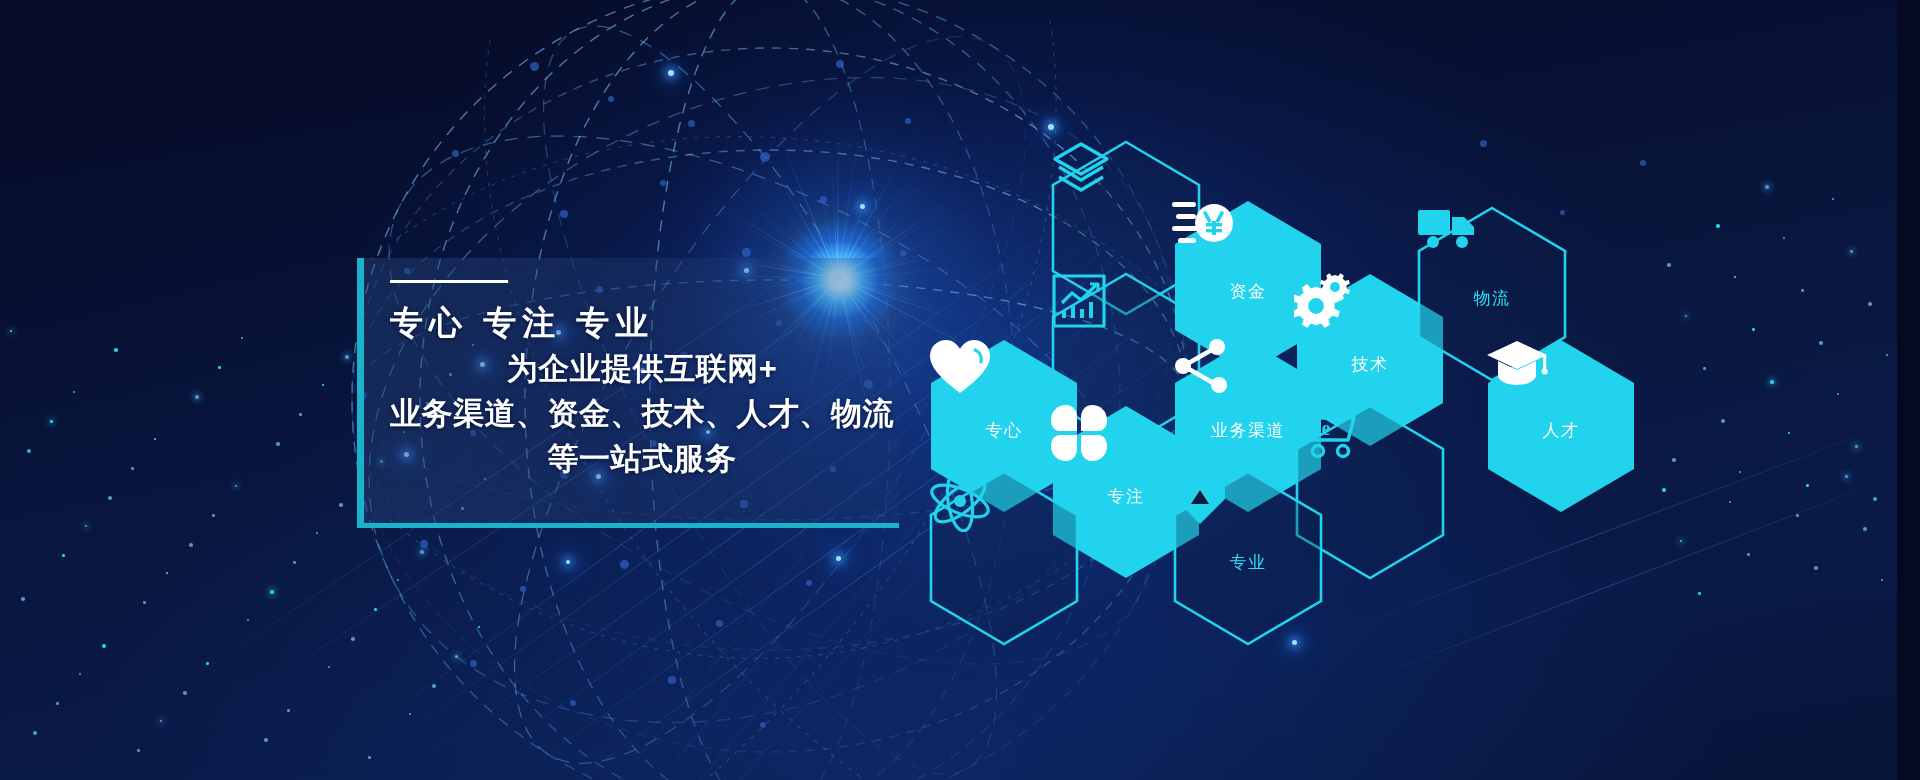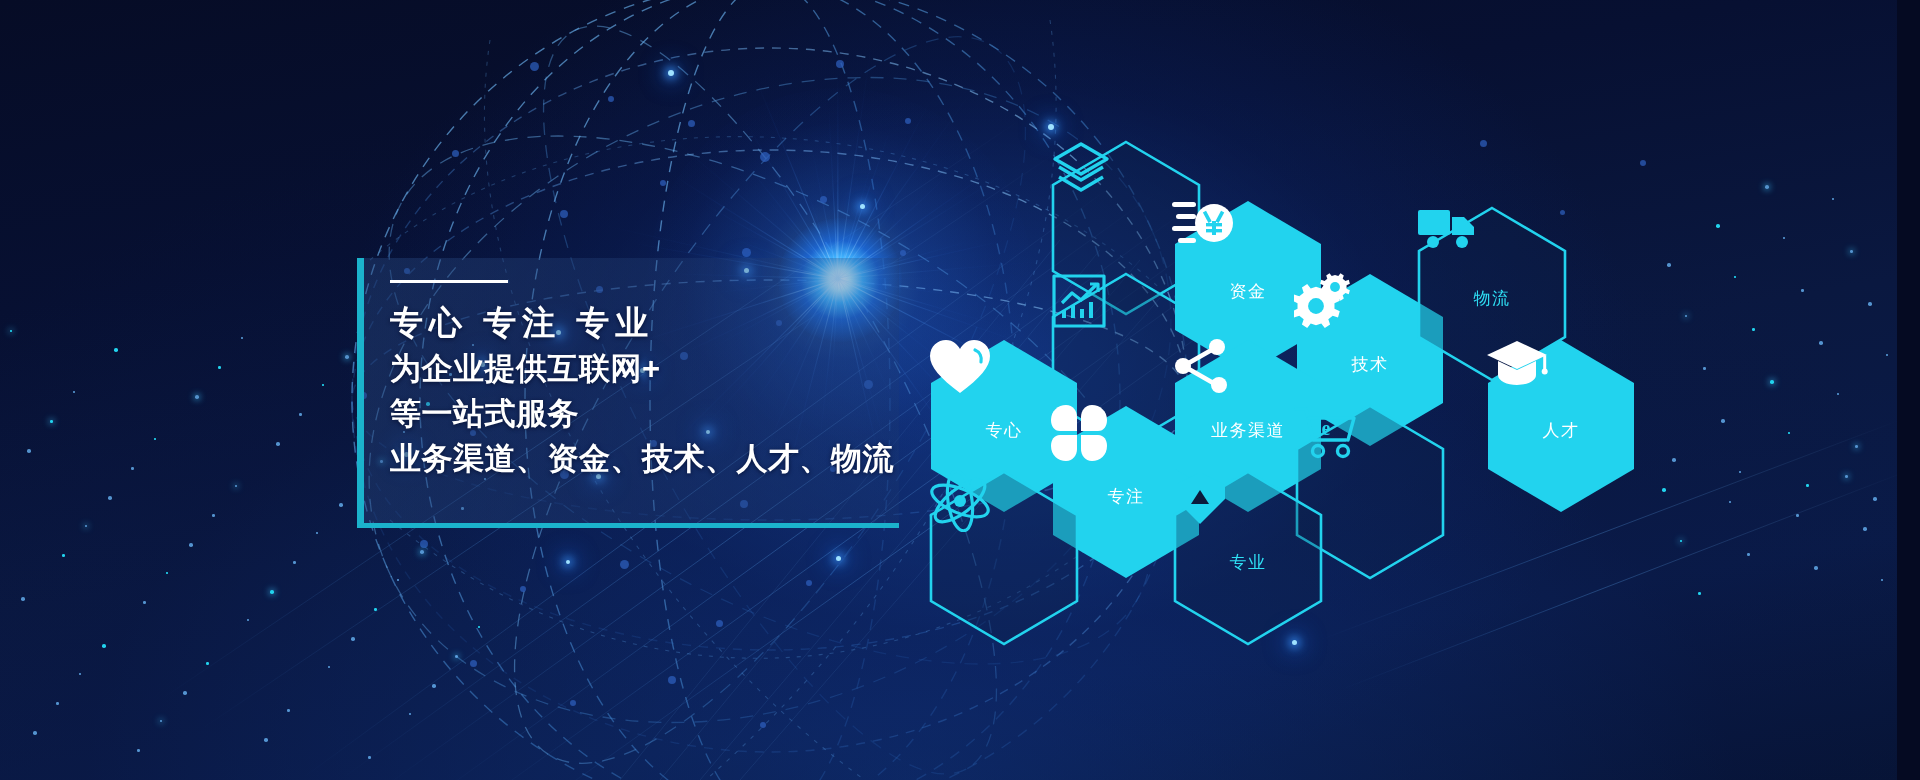--- a/index.html
+++ b/index.html
@@ -51,21 +51,21 @@
     border-bottom:5px solid #1BB3CC;
   }
   #panel-inner { position:absolute; left:26px; top:22px; }
   .rule { width:118px; height:3px; background:#ffffff; margin-bottom:16px; }
   .hline {
     color:#ffffff; font-weight:bold; letter-spacing:0.5px;
     text-shadow:0 1px 4px rgba(0,10,40,0.75);
     white-space:nowrap;
   }
   .hline.l1 { font-size:33px; line-height:47px; letter-spacing:6px; }
-  .hline.l2, .hline.l3, .hline.l4 { font-size:31px; line-height:45px; }
+  .hline.l2, .hline.l3, .hline.l4 { font-size:31px; line-height:45px;text-align:center; }
 
   #sub {
     position:absolute; left:420px; top:534px; width:370px;
     text-align:center; color:#9fb6d6; font-size:11.5px; line-height:16.5px;
     letter-spacing:0.2px; text-shadow:0 1px 3px rgba(0,8,30,0.8);
   }
 
   
   .hex { position:absolute; width:152px; height:176px; }
   .hex svg { position:absolute; left:0; top:0; }
@@ -350,22 +350,22 @@
       <div class="dot" style="left: 1739px; top: 471px; width: 1.5px; height: 1.5px; background: rgba(110, 190, 255, 0.75);"></div>
       <div class="dot" style="left: 1806px; top: 484px; width: 2.5px; height: 2.5px; background: rgb(34, 211, 238);"></div>
       <div class="dot" style="left: 1873px; top: 497px; width: 3.5px; height: 3.5px; background: rgba(110, 190, 255, 0.75);"></div>
     </div>
 
   <div id="panel">
     <div id="panel-inner">
       <div class="rule"></div>
       <div class="hline l1">专心  专注  专业</div>
       <div class="hline l2">为企业提供互联网+</div>
+      <div class="hline l3">业务渠道、资金、技术、人才、物流</div>
       <div class="hline l4">等一站式服务</div>
-      <div class="hline l3">业务渠道、资金、技术、人才、物流</div>
     </div>
   </div>
 
 
   <div id="hexes">
       <div class="hex outline" style="left: 1050px; top: 140px;">
         <svg width="152" height="176" viewBox="0 0 152 176">
           <polygon points="76,2 149,45 149,131 76,174 3,131 3,45" fill="rgba(12,32,74,0.30)" stroke="#22D3EE" stroke-width="2.6"></polygon>
         </svg>
         <div class="body">

